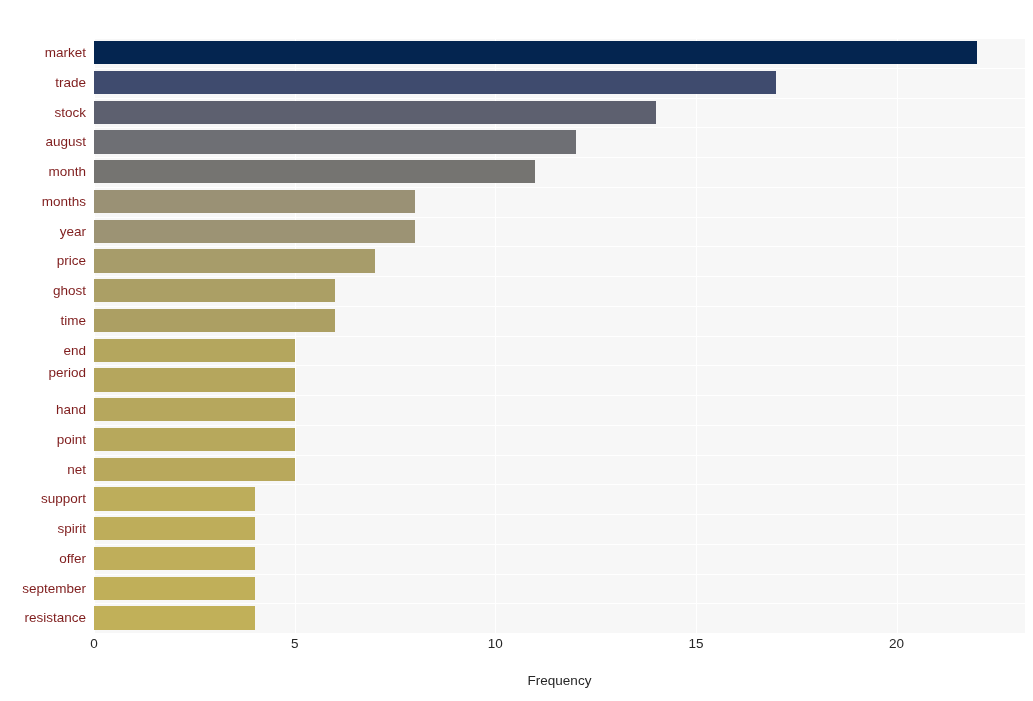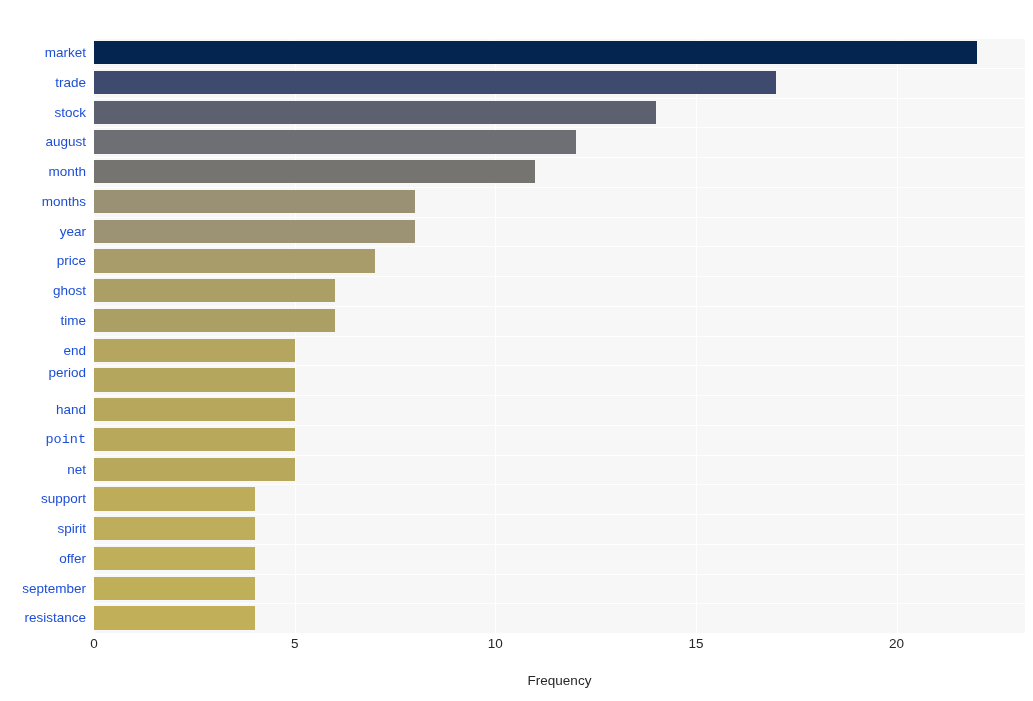--- a/index.html
+++ b/index.html
@@ -72,21 +72,21 @@
     top: 38px;
     width: 86px;
     height: 595px;
   }
   .y-tick-label {
     position: absolute;
     right: 0;
     width: 86px;
     text-align: right;
     font-size: 13.5px;
-    color: #1d4ed8;
+    color: #7f1d1d;
     line-height: 28.5px;
     height: 28.5px;
   }
   
   #x-axis-labels {
     position: absolute;
     left: 0;
     top: 636px;
     width: 1033px;
     height: 26px;
@@ -215,21 +215,21 @@
       <div class="y-tick-label" style="top: 89.25px; height: 29.75px; line-height: 29.75px;">august</div>
       <div class="y-tick-label" style="top: 119px; height: 29.75px; line-height: 29.75px; padding-left: 24px;">month</div>
       <div class="y-tick-label" style="top: 148.75px; height: 29.75px; line-height: 29.75px;">months</div>
       <div class="y-tick-label" style="top: 178.5px; height: 29.75px; line-height: 29.75px;">year</div>
       <div class="y-tick-label" style="top: 208.25px; height: 29.75px; line-height: 29.75px;">price</div>
       <div class="y-tick-label" style="top: 238px; height: 29.75px; line-height: 29.75px;">ghost</div>
       <div class="y-tick-label" style="top: 267.75px; height: 29.75px; line-height: 29.75px; margin-left: 35px;">time</div>
       <div class="y-tick-label" style="top: 297.5px; height: 29.75px; line-height: 29.75px;">end</div>
       <div class="y-tick-label" style="top: 320px; height: 29.75px; line-height: 29.75px;">period</div>
       <div class="y-tick-label" style="top: 357px; height: 29.75px; line-height: 29.75px;">hand</div>
-      <div class="y-tick-label" style="top: 386.75px; height: 29.75px; line-height: 29.75px; font-family: Liberation Mono, monospace;">point</div>
+      <div class="y-tick-label" style="top: 386.75px; height: 29.75px; line-height: 29.75px;">point</div>
       <div class="y-tick-label" style="top: 416.5px; height: 29.75px; line-height: 29.75px;">net</div>
       <div class="y-tick-label" style="top: 446.25px; height: 29.75px; line-height: 29.75px;">support</div>
       <div class="y-tick-label" style="top: 476px; height: 29.75px; line-height: 29.75px; padding-left: 12px;">spirit</div>
       <div class="y-tick-label" style="top: 505.75px; height: 29.75px; line-height: 29.75px;">offer</div>
       <div class="y-tick-label" style="top: 535.5px; height: 29.75px; line-height: 29.75px;">september</div>
       <div class="y-tick-label" style="top: 565.25px; height: 29.75px; line-height: 29.75px;">resistance</div>
     </div>
 
   <div id="x-axis-labels">
       <div class="x-tick-label" style="left: 94px;">0</div>

